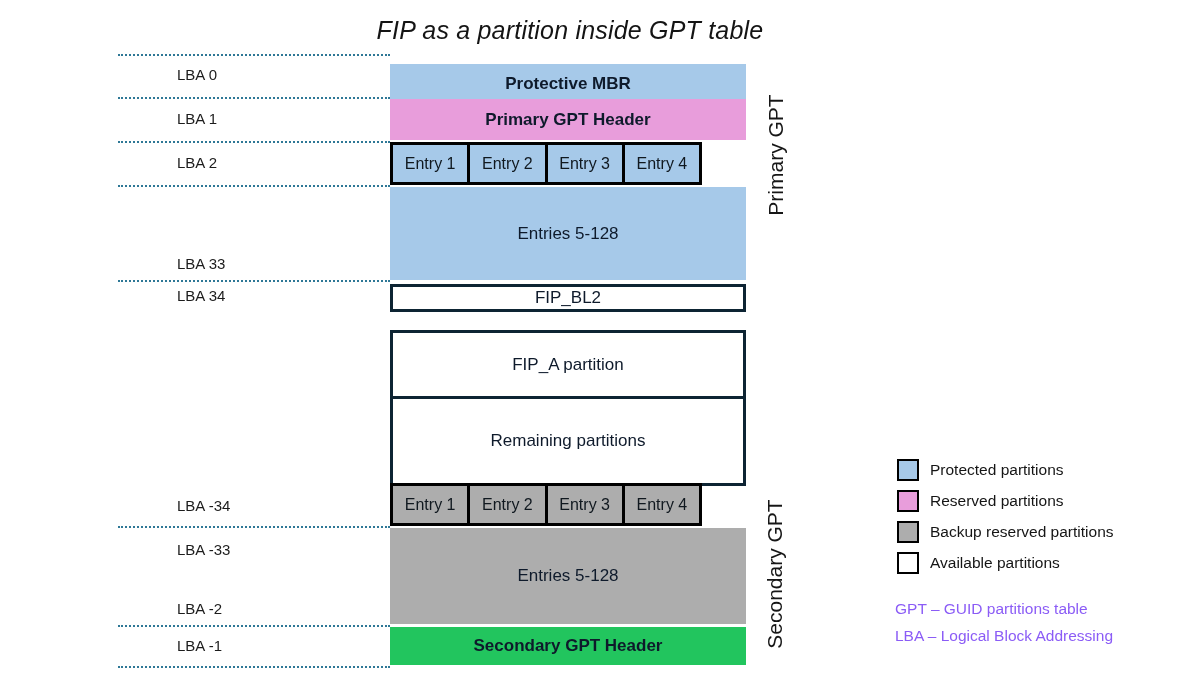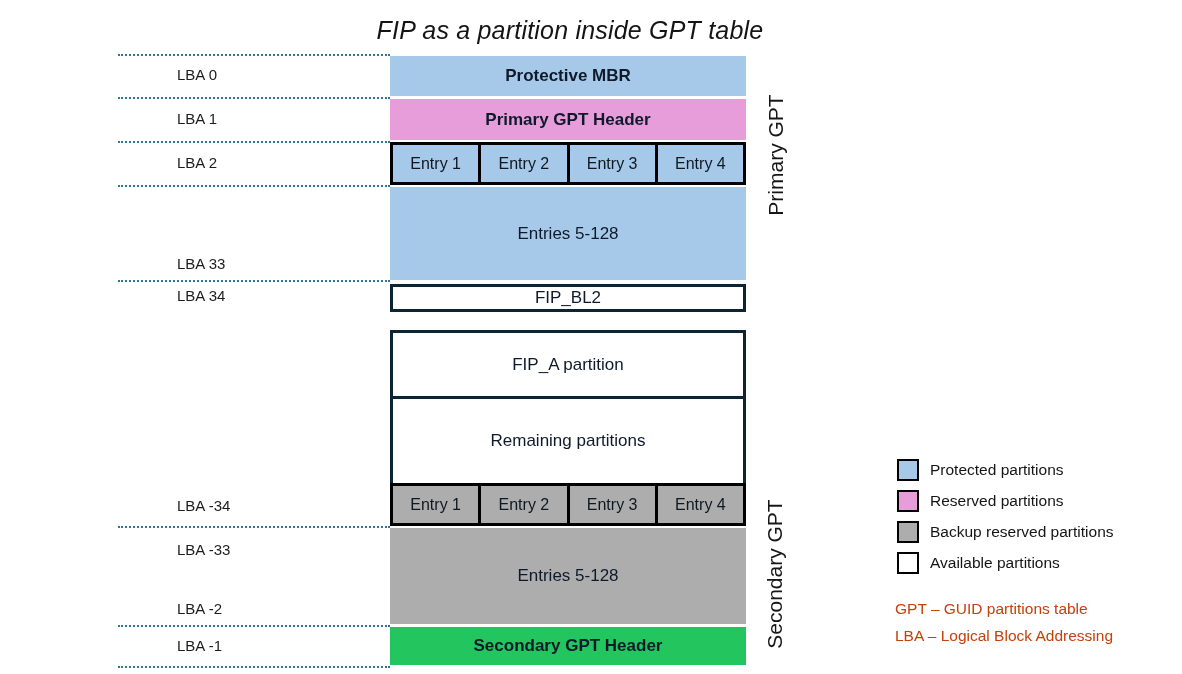--- a/index.html
+++ b/index.html
@@ -13,34 +13,34 @@
   .dotline { position:absolute; left:118px; width:272px; height:0;
              border-top:2px dotted #2e7896; }
 
   .lba { position:absolute; left:177px; font-size:15px; color:#1c1c1c; white-space:nowrap; }
 
   .block { position:absolute; left:390px; width:356px; display:flex;
            align-items:center; justify-content:center; font-size:17px; color:#0e1a2b; }
   .block.bold { font-weight:bold; }
   .block.outlined { border:3px solid #0d2433; background:#fff; }
 
-  .entry-row { position:absolute; left:390px; width:356px; display:flex;
+  .entry-row { position:absolute; left:390px; width:312px; display:flex;
                border:3px solid #000; }
   .entry-cell { flex:1; display:flex; align-items:center; justify-content:center;
                 font-size:16px; color:#10181f; }
   .entry-cell + .entry-cell { border-left:3px solid #000; }
 
   .rot { position:absolute; width:200px; height:26px; text-align:center;
          font-size:21px; color:#161616; transform:rotate(-90deg); white-space:nowrap; }
 
   .legend-row { position:absolute; left:897px; display:flex; align-items:center; height:22px; }
   .swatch { width:22px; height:22px; border:2.5px solid #000; flex:0 0 auto; }
   .legend-label { margin-left:11px; font-size:15.5px; color:#151515; white-space:nowrap; }
 
-  .note { position:absolute; left:895px; font-size:15.5px; color:#c2410c; white-space:nowrap; }
+  .note { position:absolute; left:895px; font-size:15.5px; color:#8b5cf6; white-space:nowrap; }
 </style>
 </head>
 <body>
 
 <div class="canvas">
 
   <div class="title">FIP as a partition inside GPT table</div>
 
   <div class="dotline" style="top:54px"></div>
   <div class="dotline" style="top:97px"></div>
@@ -54,21 +54,21 @@
   <div class="lba" style="top:66px">LBA 0</div>
   <div class="lba" style="top:110px">LBA 1</div>
   <div class="lba" style="top:154px">LBA 2</div>
   <div class="lba" style="top:255px">LBA 33</div>
   <div class="lba" style="top:287px">LBA 34</div>
   <div class="lba" style="top:497px">LBA -34</div>
   <div class="lba" style="top:541px">LBA -33</div>
   <div class="lba" style="top:600px">LBA -2</div>
   <div class="lba" style="top:637px">LBA -1</div>
 
-  <div class="block bold" style="top: 56px; height: 40px; background-color: rgb(166, 201, 233);">Protective MBR</div>
+  <div class="block bold" style="top: 64px; height: 40px; background-color: rgb(166, 201, 233);">Protective MBR</div>
 
   <div class="block bold" style="top: 99px; height: 41px; background-color: rgb(232, 157, 219);">Primary GPT Header</div>
 
   <div class="entry-row" style="top:142px;height:43px">
     <div class="entry-cell" style="background-color: rgb(166, 201, 233);">Entry 1</div>
     <div class="entry-cell" style="background-color: rgb(166, 201, 233);">Entry 2</div>
     <div class="entry-cell" style="background-color: rgb(166, 201, 233);">Entry 3</div>
     <div class="entry-cell" style="background-color: rgb(166, 201, 233);">Entry 4</div>
   </div>
 

